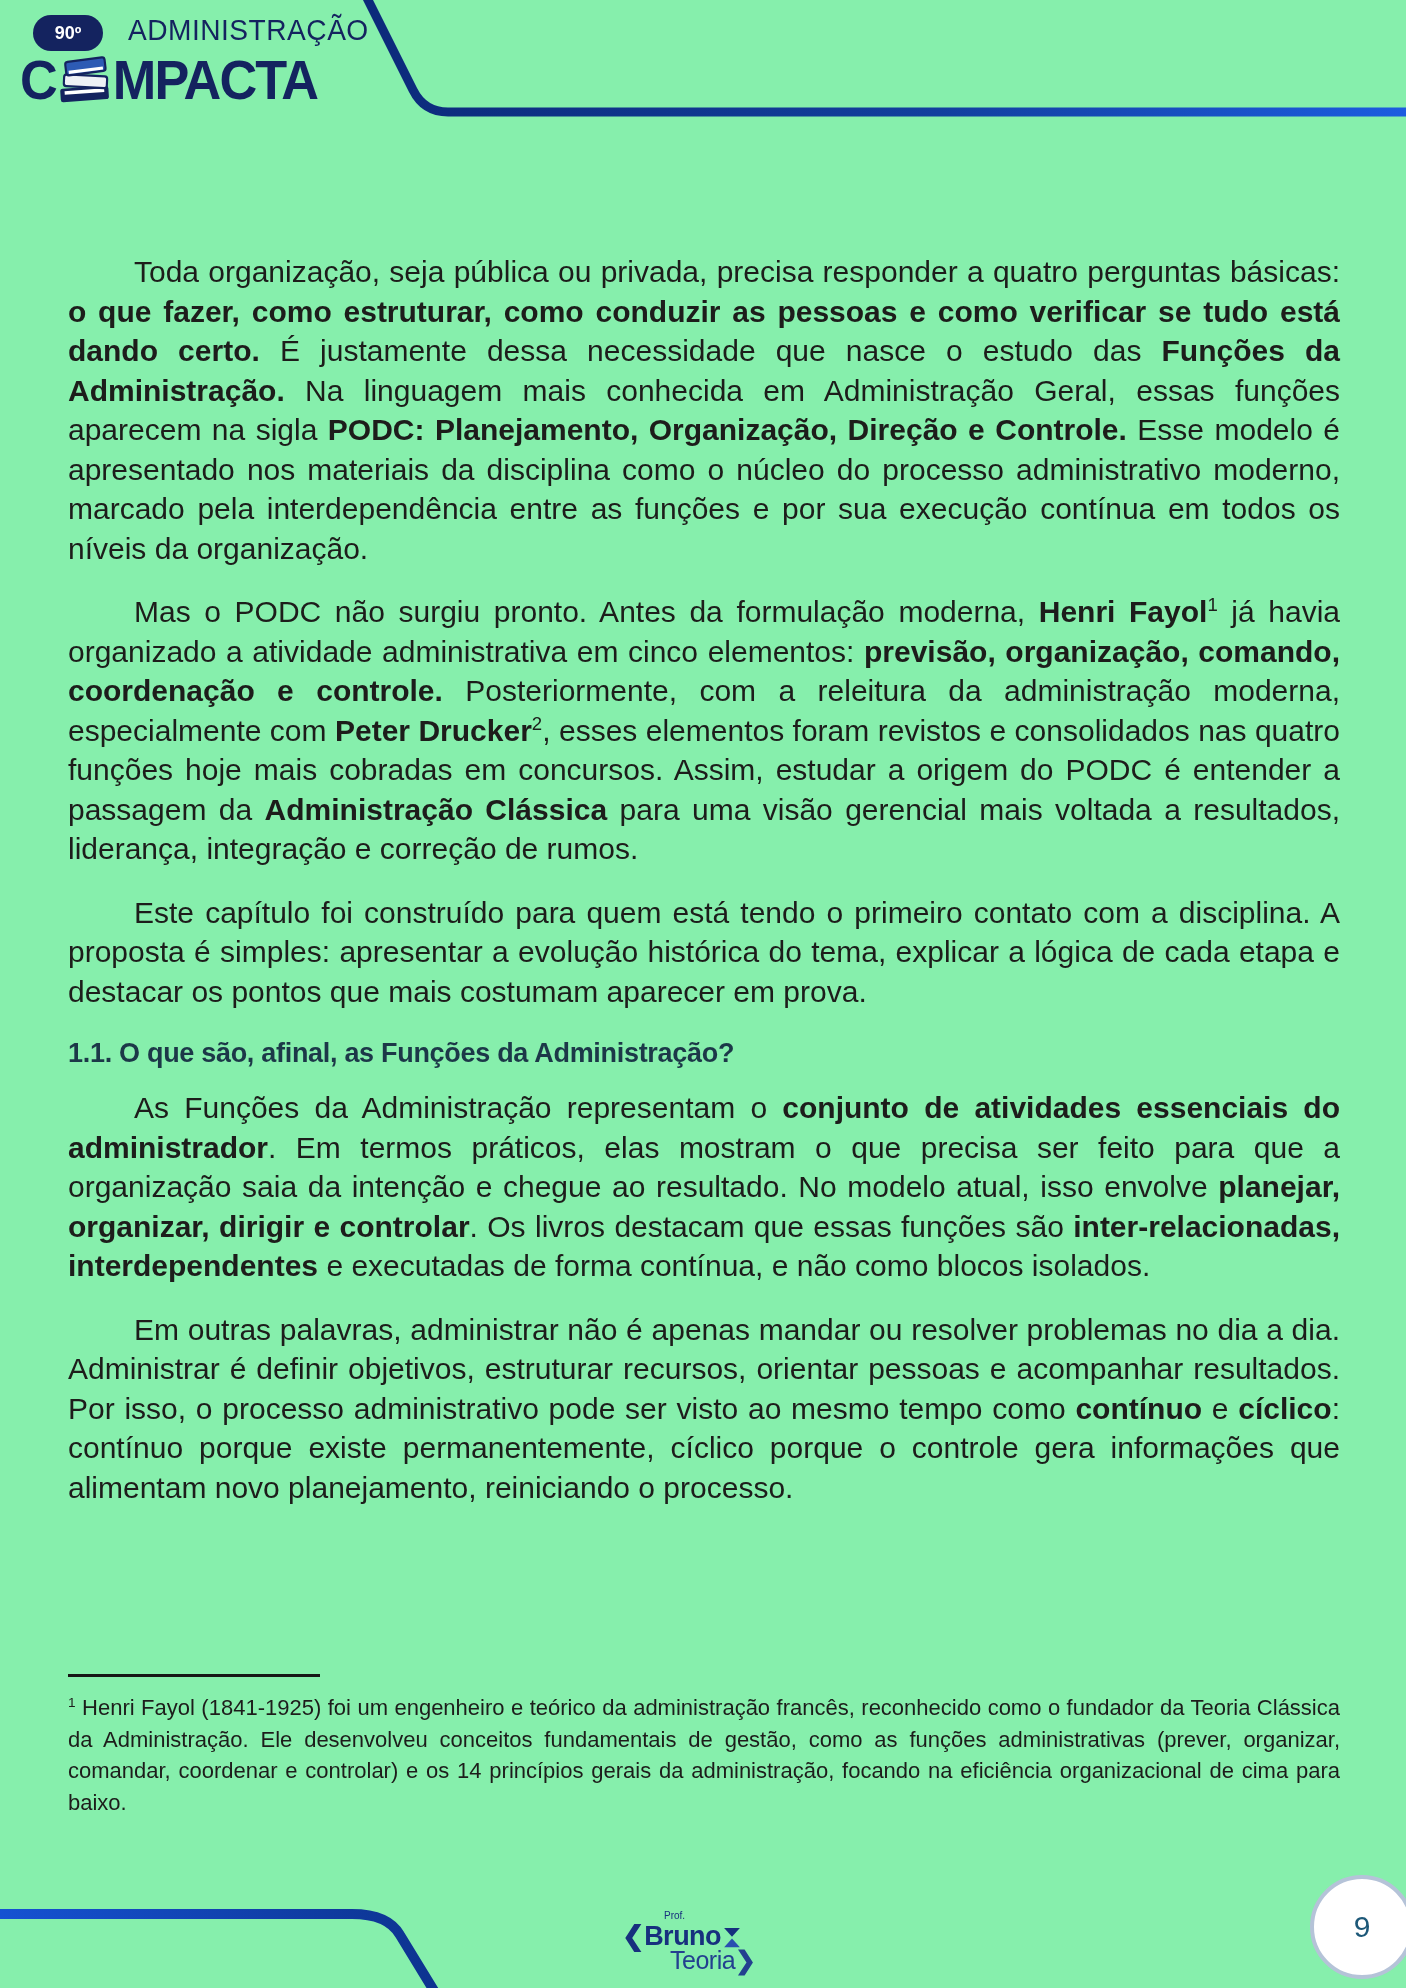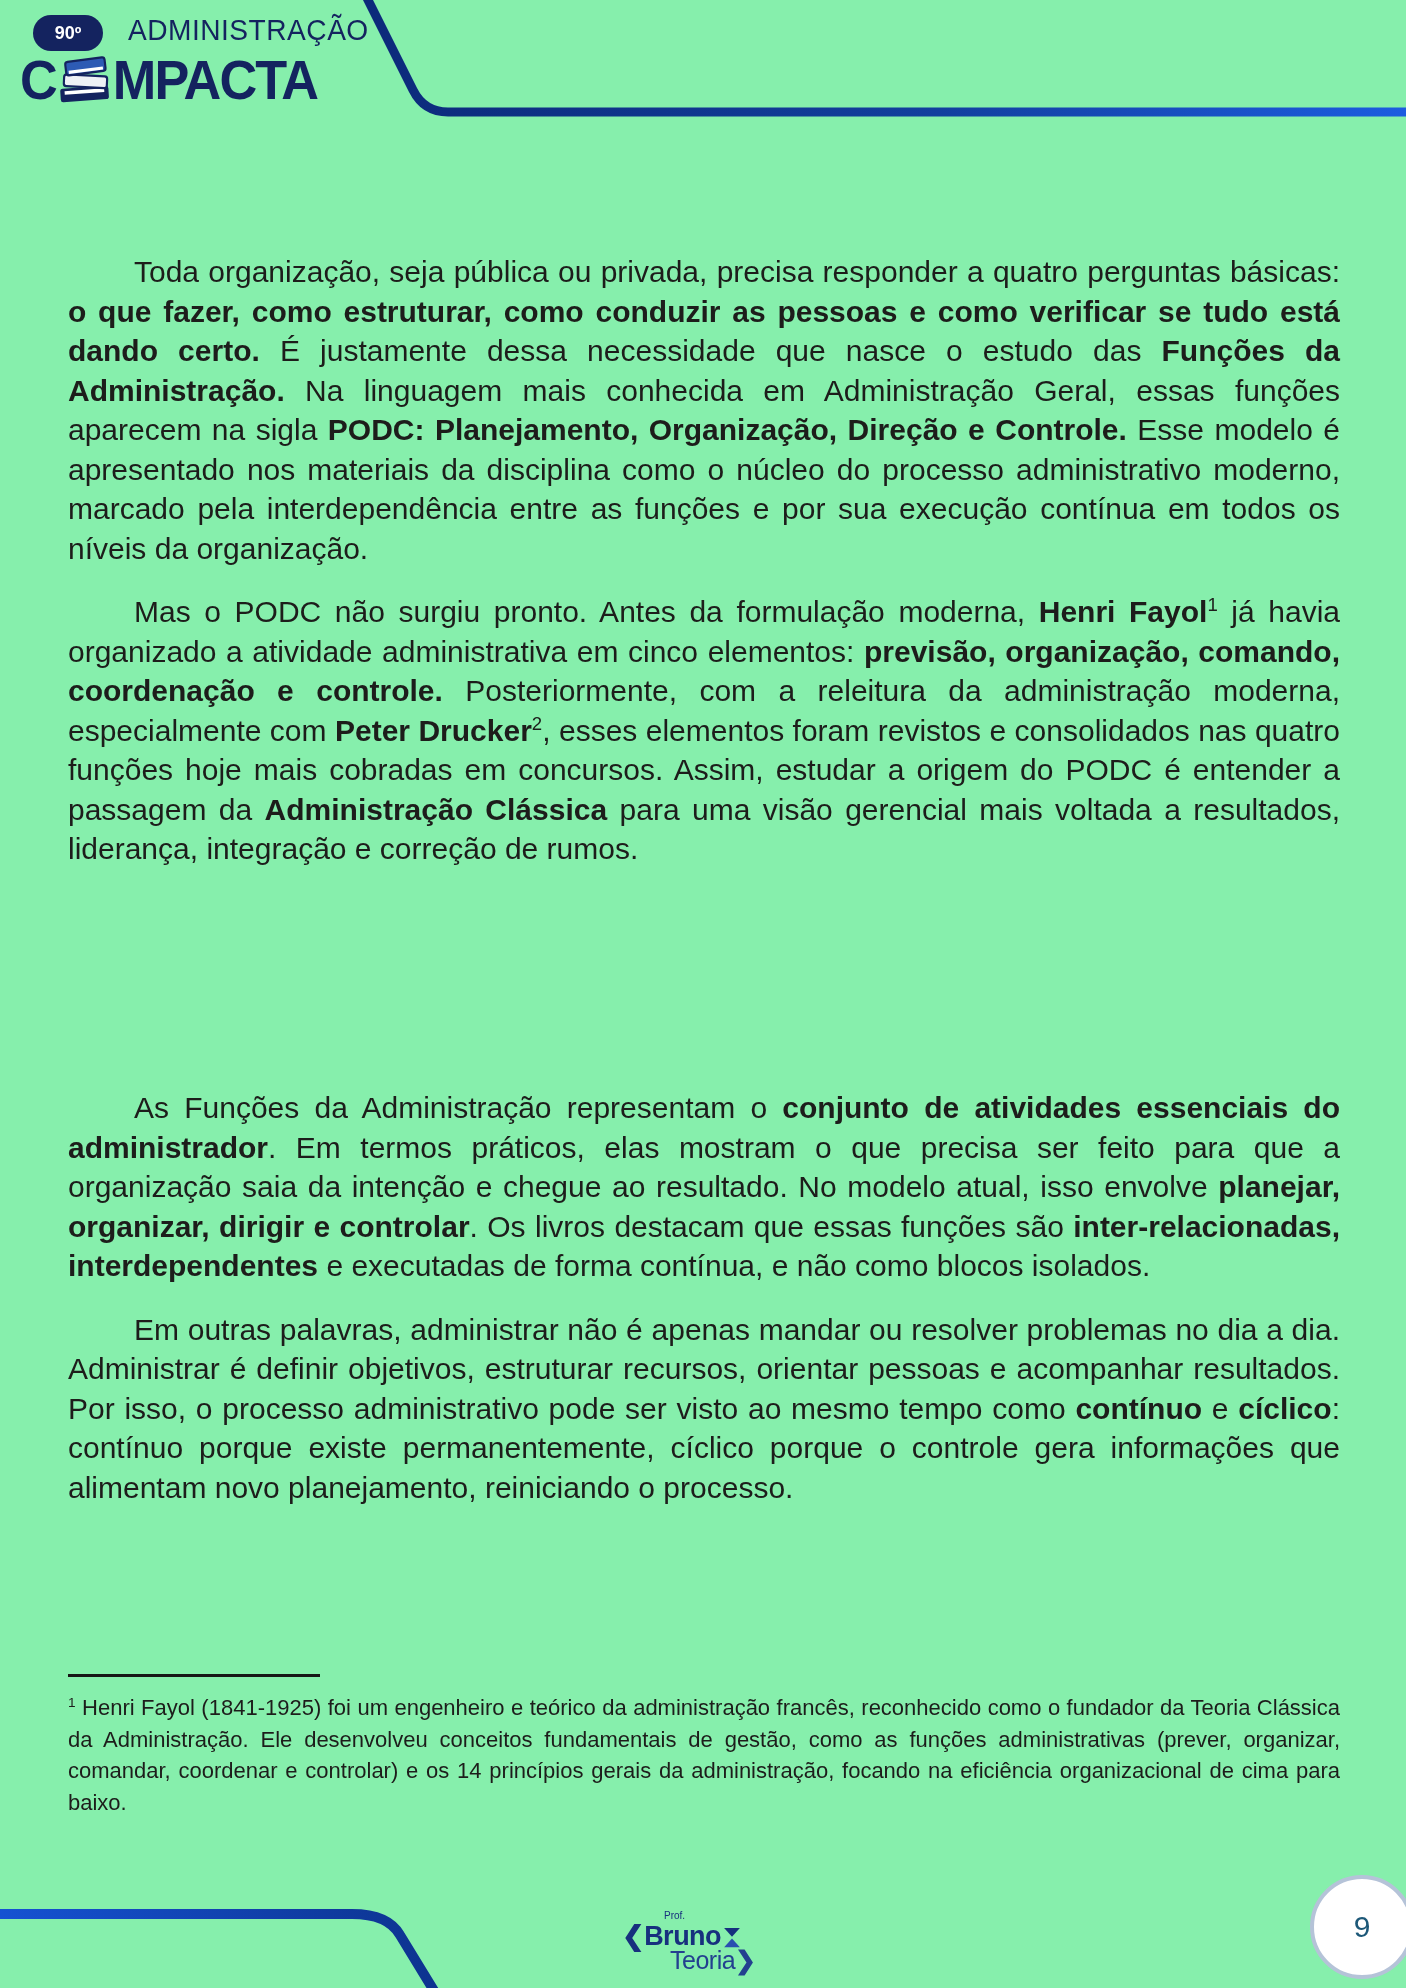--- a/index.html
+++ b/index.html
@@ -96,22 +96,24 @@
         <rect x="13" y="22" width="40" height="3.5" fill="#ffffff"></rect>
       </g>
     </svg>
     <span>MPACTA</span>
   </div>
 
 
   <div class="flow1">
     <p class="body"><span>Toda organização, seja pública ou privada, precisa responder a quatro perguntas básicas: </span><span class="b">o que fazer, como estruturar, como conduzir as pessoas e como verificar se tudo está dando certo.</span><span> É justamente dessa necessidade que nasce o estudo das </span><span class="b">Funções da Administração.</span><span> Na linguagem mais conhecida em Administração Geral, essas funções aparecem na sigla </span><span class="b">PODC: Planejamento, Organização, Direção e Controle.</span><span> Esse modelo é apresentado nos materiais da disciplina como o núcleo do processo administrativo moderno, marcado pela interdependência entre as funções e por sua execução contínua em todos os níveis da organização.</span></p>
     <p class="body"><span>Mas o PODC não surgiu pronto. Antes da formulação moderna, </span><span class="b">Henri Fayol</span><sup>1</sup><span> já havia organizado a atividade administrativa em cinco elementos: </span><span class="b">previsão, organização, comando, coordenação e controle.</span><span> Posteriormente, com a releitura da administração moderna, especialmente com </span><span class="b">Peter Drucker</span><sup>2</sup><span>, esses elementos foram revistos e consolidados nas quatro funções hoje mais cobradas em concursos. Assim, estudar a origem do PODC é entender a passagem da </span><span class="b">Administração Clássica</span><span> para uma visão gerencial mais voltada a resultados, liderança, integração e correção de rumos.</span></p>
+    <p class="body"><span>Este capítulo foi construído para quem está tendo o primeiro contato com a disciplina. A proposta é simples: apresentar a evolução histórica do tema, explicar a lógica de cada etapa e destacar os pontos que mais costumam aparecer em prova.</span></p>
   </div>
 
+  <h2 class="section-heading">1.1. O que são, afinal, as Funções da Administração?</h2>
 
   <div class="flow2">
     <p class="body"><span>As Funções da Administração representam o </span><span class="b">conjunto de atividades essenciais do administrador</span><span>. Em termos práticos, elas mostram o que precisa ser feito para que a organização saia da intenção e chegue ao resultado. No modelo atual, isso envolve </span><span class="b">planejar, organizar, dirigir e controlar</span><span>. Os livros destacam que essas funções são </span><span class="b">inter-relacionadas, interdependentes</span><span> e executadas de forma contínua, e não como blocos isolados.</span></p>
     <p class="body"><span>Em outras palavras, administrar não é apenas mandar ou resolver problemas no dia a dia. Administrar é definir objetivos, estruturar recursos, orientar pessoas e acompanhar resultados. Por isso, o processo administrativo pode ser visto ao mesmo tempo como </span><span class="b">contínuo</span><span> e </span><span class="b">cíclico</span><span>: contínuo porque existe permanentemente, cíclico porque o controle gera informações que alimentam novo planejamento, reiniciando o processo.</span></p>
   </div>
 
   <div class="fn-rule"></div>
   <div class="footnotes">
     <p><sup>1</sup><span> Henri Fayol (1841-1925) foi um engenheiro e teórico da administração francês, reconhecido como o fundador da Teoria Clássica da Administração. Ele desenvolveu conceitos fundamentais de gestão, como as funções administrativas (prever, organizar, comandar, coordenar e controlar) e os 14 princípios gerais da administração, focando na eficiência organizacional de cima para baixo.</span></p>
   </div>

